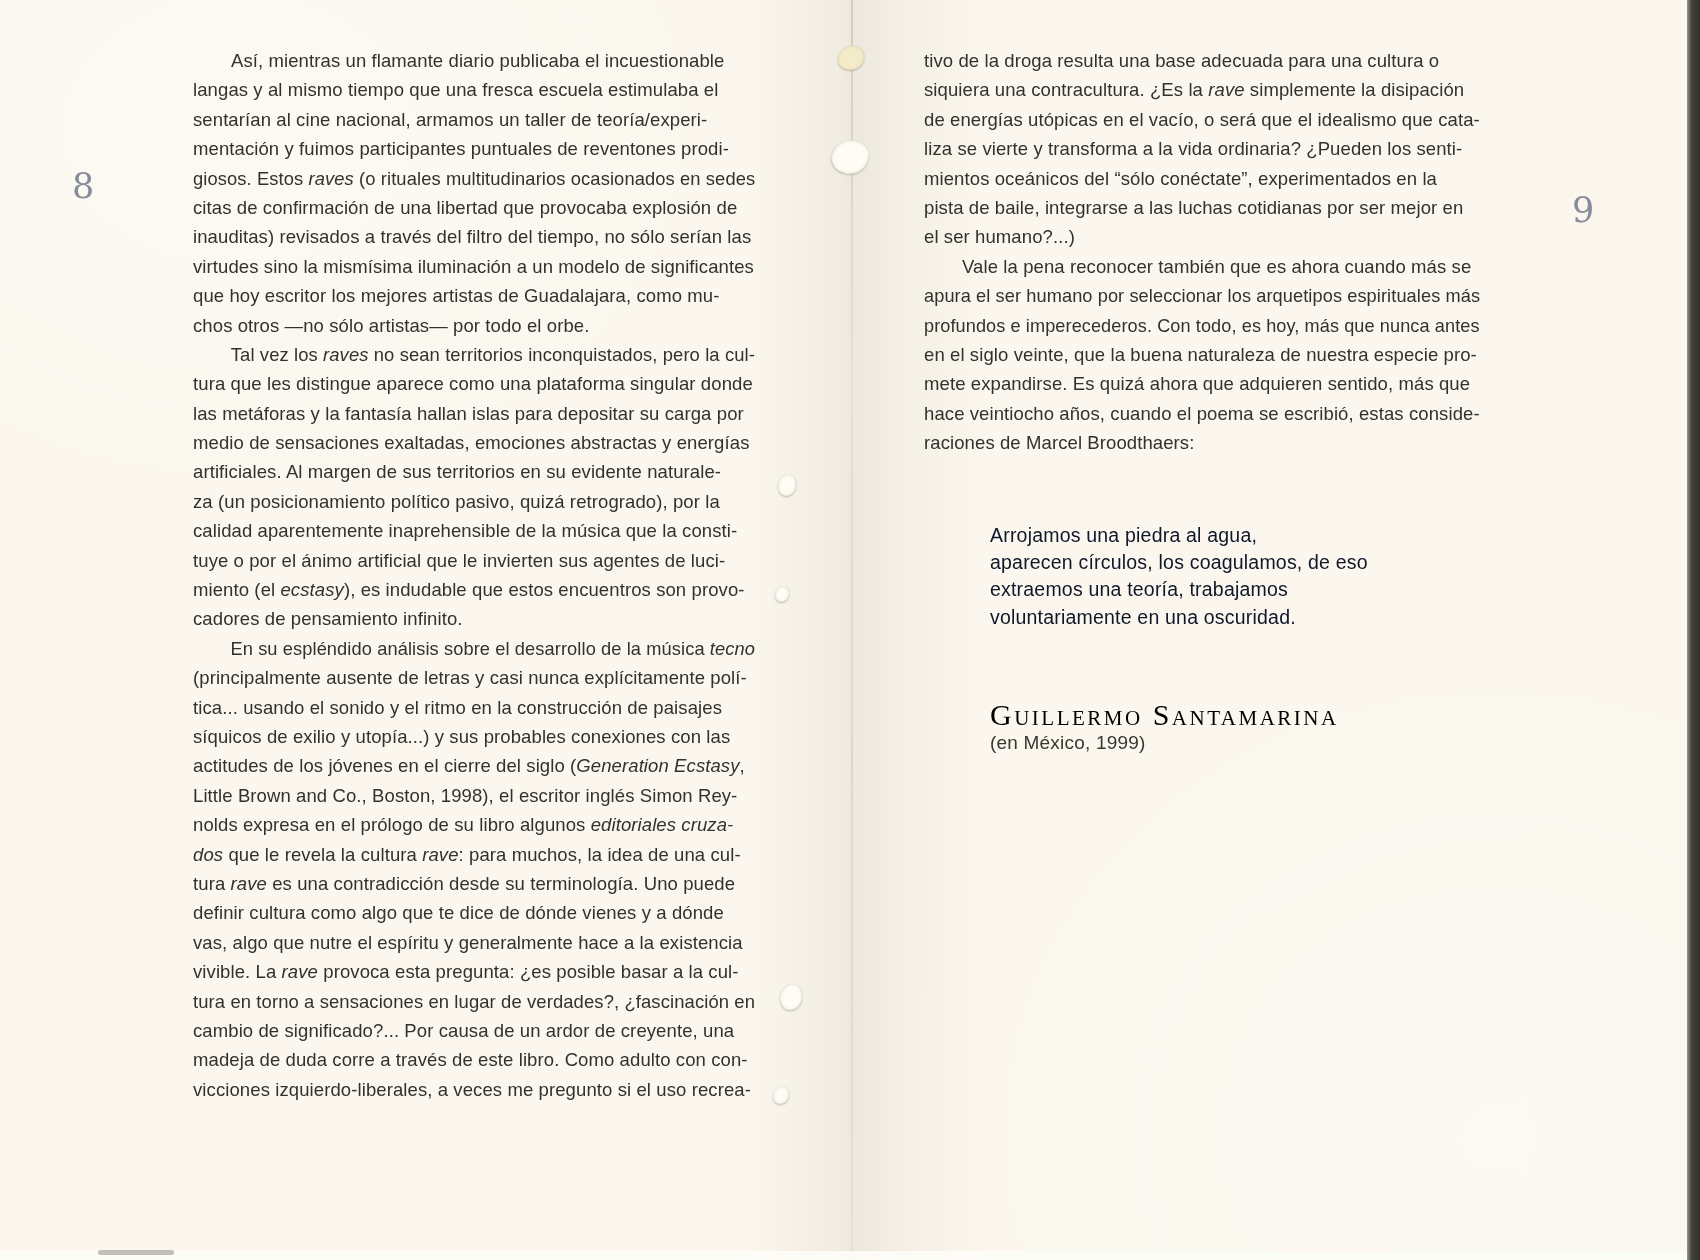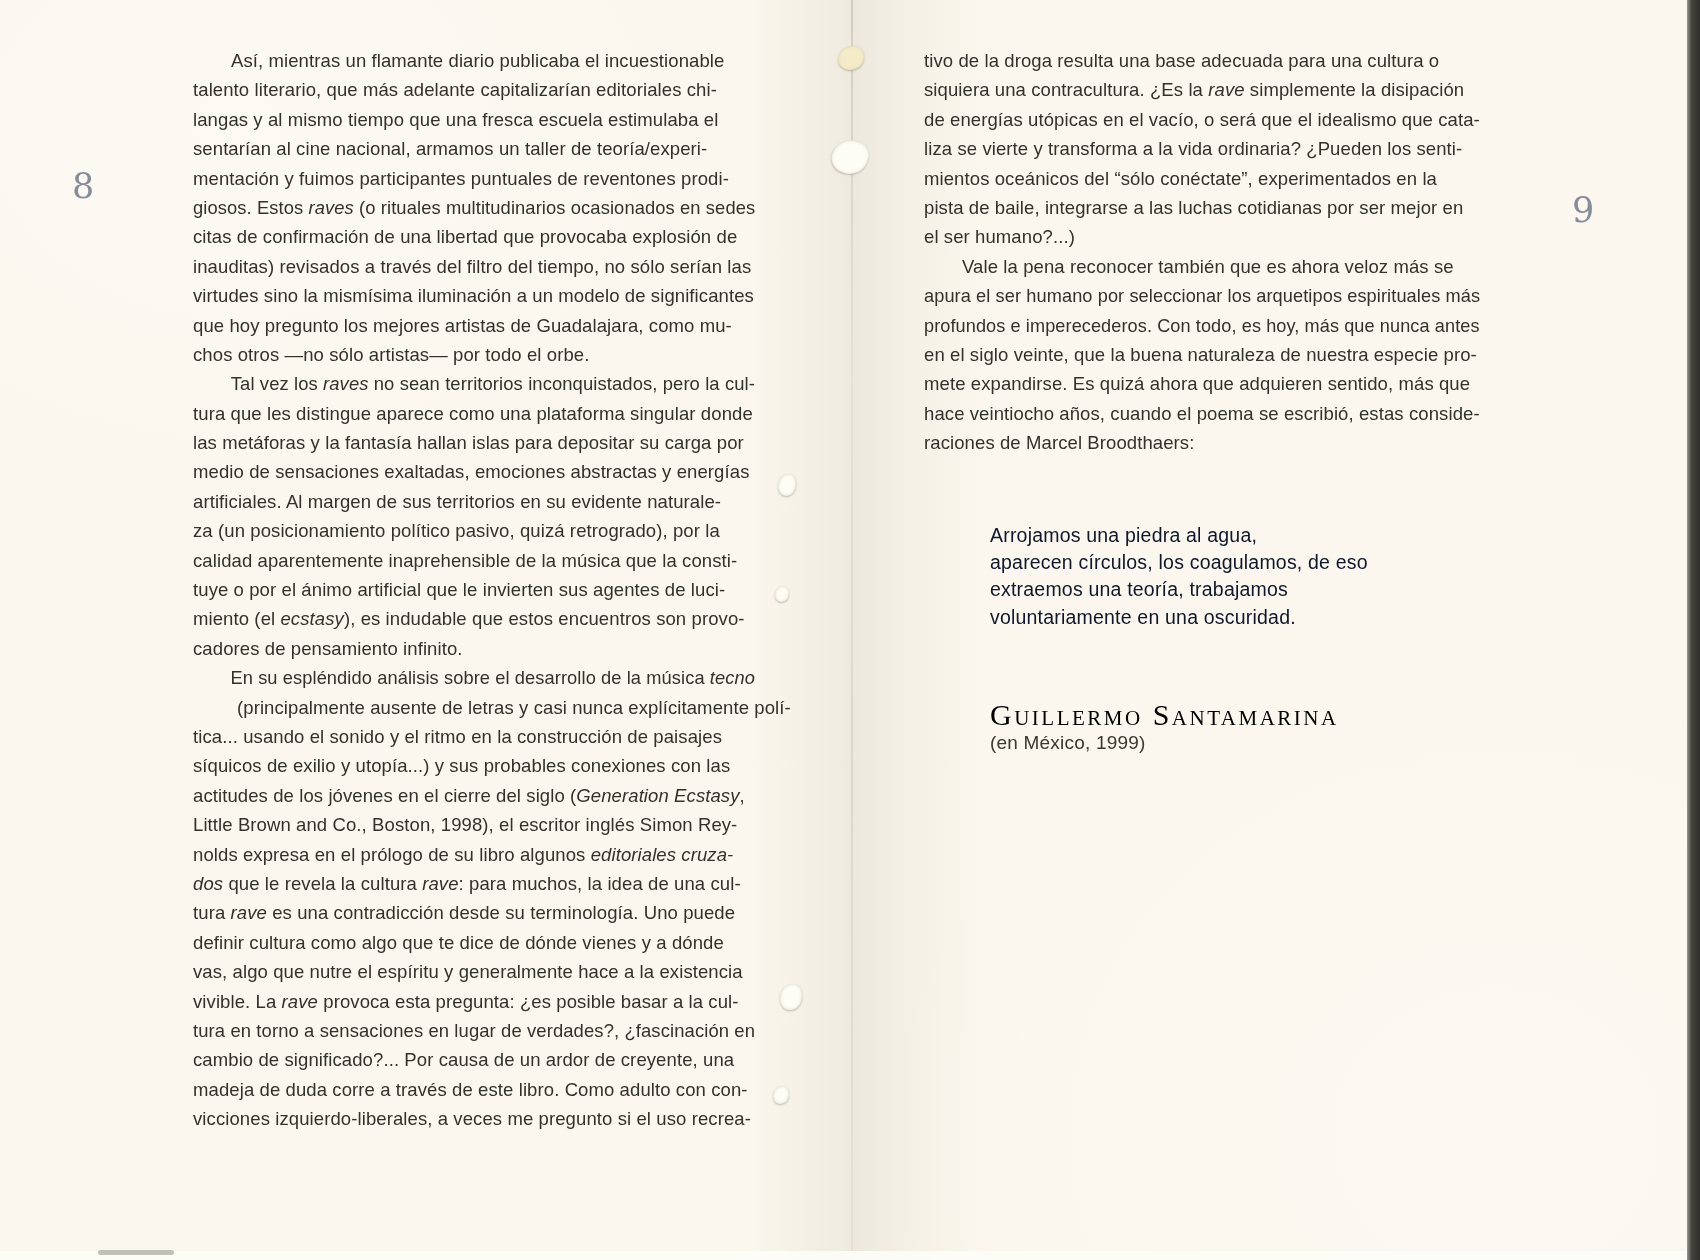--- a/index.html
+++ b/index.html
@@ -89,42 +89,41 @@
 <body>
 
 <div class="scene">
 
   <div class="pagenum pagenum-left">8</div>
 
   <div class="pagenum pagenum-right">9</div>
 
   <div id="col-left" class="text-col col-left">
       <div class="tline" style="word-spacing: 0px;"><span class="indent"></span><span>Así, mientras un flamante diario publicaba el incuestionable</span></div>
-      <div class="tline" style="word-spacing: 0px;"><span>talento literario, que más adelante capitalizarían editoriales chi-</span></div>
       <div class="tline" style="word-spacing: 0px;"><span>langas y al mismo tiempo que una fresca escuela estimulaba el</span></div>
       <div class="tline" style="word-spacing: 0px;"><span>sentarían al cine nacional, armamos un taller de teoría/experi-</span></div>
       <div class="tline" style="word-spacing: 0px;"><span>mentación y fuimos participantes puntuales de reventones prodi-</span></div>
       <div class="tline" style="transform-origin: left center; transform: scaleX(0.9912);"><span>giosos. Estos </span><i>raves</i><span> (o rituales multitudinarios ocasionados en sedes</span></div>
       <div class="tline" style="word-spacing: 0px;"><span>citas de confirmación de una libertad que provocaba explosión de</span></div>
       <div class="tline" style="word-spacing: 0px;"><span>inauditas) revisados a través del filtro del tiempo, no sólo serían las</span></div>
       <div class="tline" style="word-spacing: 0px;"><span>virtudes sino la mismísima iluminación a un modelo de significantes</span></div>
-      <div class="tline" style="word-spacing: 0px;"><span>que hoy pregunto los mejores artistas de Guadalajara, como mu-</span></div>
+      <div class="tline" style="word-spacing: 0px;"><span>que hoy escritor los mejores artistas de Guadalajara, como mu-</span></div>
       <div class="tline"><span>chos otros —no sólo artistas— por todo el orbe.</span></div>
       <div class="tline" style="transform-origin: left center; transform: scaleX(0.9947);"><span class="indent"></span><span>Tal vez los </span><i>raves</i><span> no sean territorios inconquistados, pero la cul-</span></div>
       <div class="tline" style="word-spacing: 0px;"><span>tura que les distingue aparece como una plataforma singular donde</span></div>
       <div class="tline" style="word-spacing: 0px;"><span>las metáforas y la fantasía hallan islas para depositar su carga por</span></div>
       <div class="tline" style="word-spacing: 0px;"><span>medio de sensaciones exaltadas, emociones abstractas y energías</span></div>
       <div class="tline" style="word-spacing: 0px;"><span>artificiales. Al margen de sus territorios en su evidente naturale-</span></div>
       <div class="tline" style="word-spacing: 0px;"><span>za (un posicionamiento político pasivo, quizá retrogrado), por la</span></div>
       <div class="tline" style="word-spacing: 0px;"><span>calidad aparentemente inaprehensible de la música que la consti-</span></div>
       <div class="tline" style="word-spacing: 0px;"><span>tuye o por el ánimo artificial que le invierten sus agentes de luci-</span></div>
       <div class="tline" style="word-spacing: 0px;"><span>miento (el </span><i>ecstasy</i><span>), es indudable que estos encuentros son provo-</span></div>
       <div class="tline"><span>cadores de pensamiento infinito.</span></div>
       <div class="tline" style="transform-origin: left center; transform: scaleX(0.986);"><span class="indent"></span><span>En su espléndido análisis sobre el desarrollo de la música </span><i>tecno</i></div>
-      <div class="tline" style="word-spacing: 0px; margin-left: 44px;"><span>(principalmente ausente de letras y casi nunca explícitamente polí-</span></div>
+      <div class="tline" style="word-spacing: 0px;"><span>(principalmente ausente de letras y casi nunca explícitamente polí-</span></div>
       <div class="tline" style="word-spacing: 0px;"><span>tica... usando el sonido y el ritmo en la construcción de paisajes</span></div>
       <div class="tline" style="word-spacing: 0px;"><span>síquicos de exilio y utopía...) y sus probables conexiones con las</span></div>
       <div class="tline" style="word-spacing: 0px;"><span>actitudes de los jóvenes en el cierre del siglo (</span><i>Generation Ecstasy</i><span>,</span></div>
       <div class="tline" style="word-spacing: 0px;"><span>Little Brown and Co., Boston, 1998), el escritor inglés Simon Rey-</span></div>
       <div class="tline" style="word-spacing: 0px;"><span>nolds expresa en el prólogo de su libro algunos </span><i>editoriales cruza-</i></div>
       <div class="tline" style="word-spacing: 0px;"><i>dos</i><span> que le revela la cultura </span><i>rave</i><span>: para muchos, la idea de una cul-</span></div>
       <div class="tline" style="word-spacing: 0px;"><span>tura </span><i>rave</i><span> es una contradicción desde su terminología. Uno puede</span></div>
       <div class="tline" style="word-spacing: 0px;"><span>definir cultura como algo que te dice de dónde vienes y a dónde</span></div>
       <div class="tline" style="word-spacing: 0px;"><span>vas, algo que nutre el espíritu y generalmente hace a la existencia</span></div>
       <div class="tline" style="word-spacing: 0px;"><span>vivible. La </span><i>rave</i><span> provoca esta pregunta: ¿es posible basar a la cul-</span></div>
@@ -135,21 +134,21 @@
     </div>
 
   <div id="col-right" class="text-col col-right">
       <div class="tline" style="word-spacing: 0px;"><span>tivo de la droga resulta una base adecuada para una cultura o</span></div>
       <div class="tline" style="word-spacing: 0px;"><span>siquiera una contracultura. ¿Es la </span><i>rave</i><span> simplemente la disipación</span></div>
       <div class="tline" style="word-spacing: 0px;"><span>de energías utópicas en el vacío, o será que el idealismo que cata-</span></div>
       <div class="tline" style="word-spacing: 0px;"><span>liza se vierte y transforma a la vida ordinaria? ¿Pueden los senti-</span></div>
       <div class="tline" style="word-spacing: 0px;"><span>mientos oceánicos del “sólo conéctate”, experimentados en la</span></div>
       <div class="tline" style="word-spacing: 0px;"><span>pista de baile, integrarse a las luchas cotidianas por ser mejor en</span></div>
       <div class="tline"><span>el ser humano?...)</span></div>
-      <div class="tline" style="word-spacing: 0px;"><span class="indent"></span><span>Vale la pena reconocer también que es ahora veloz más se</span></div>
+      <div class="tline" style="word-spacing: 0px;"><span class="indent"></span><span>Vale la pena reconocer también que es ahora cuando más se</span></div>
       <div class="tline" style="transform-origin: left center; transform: scaleX(0.9823);"><span>apura el ser humano por seleccionar los arquetipos espirituales más</span></div>
       <div class="tline" style="transform-origin: left center; transform: scaleX(0.9789);"><span>profundos e imperecederos. Con todo, es hoy, más que nunca antes</span></div>
       <div class="tline" style="word-spacing: 0px;"><span>en el siglo veinte, que la buena naturaleza de nuestra especie pro-</span></div>
       <div class="tline" style="word-spacing: 0px;"><span>mete expandirse. Es quizá ahora que adquieren sentido, más que</span></div>
       <div class="tline" style="word-spacing: 0px;"><span>hace veintiocho años, cuando el poema se escribió, estas conside-</span></div>
       <div class="tline"><span>raciones de Marcel Broodthaers:</span></div>
     </div>
 
   <div class="quote-block">
     <div class="quote-line">Arrojamos una piedra al agua,</div>

